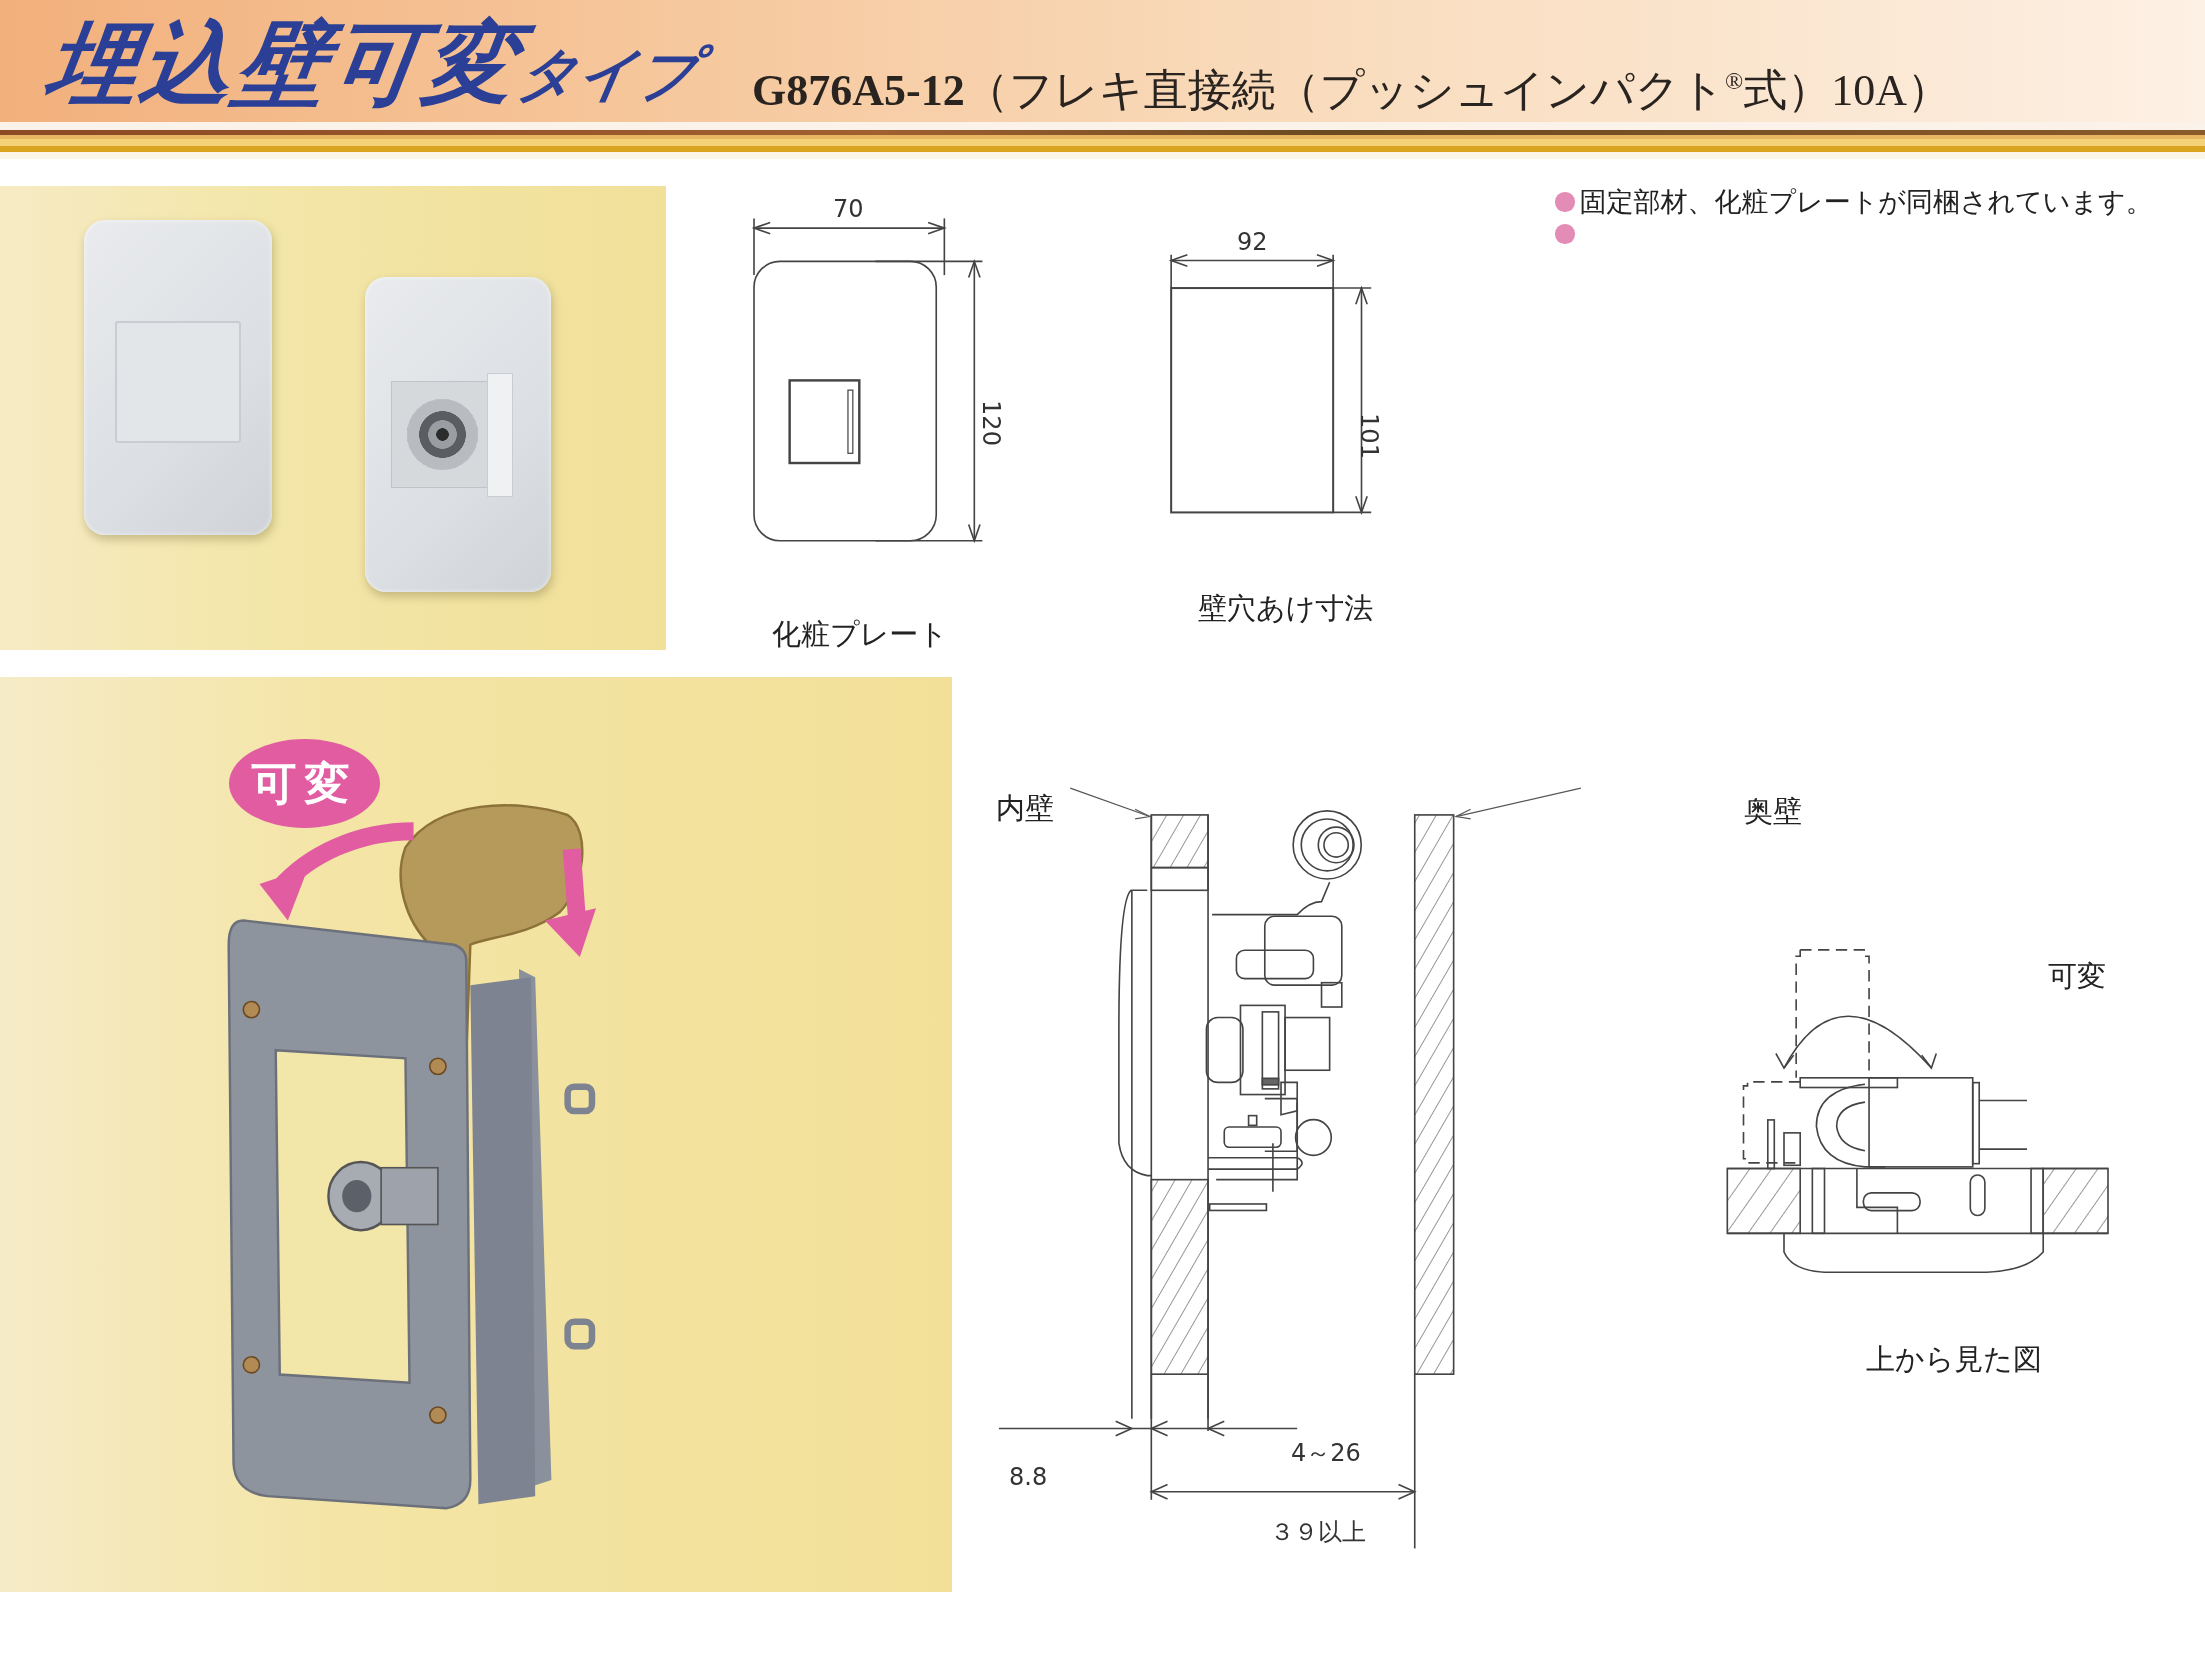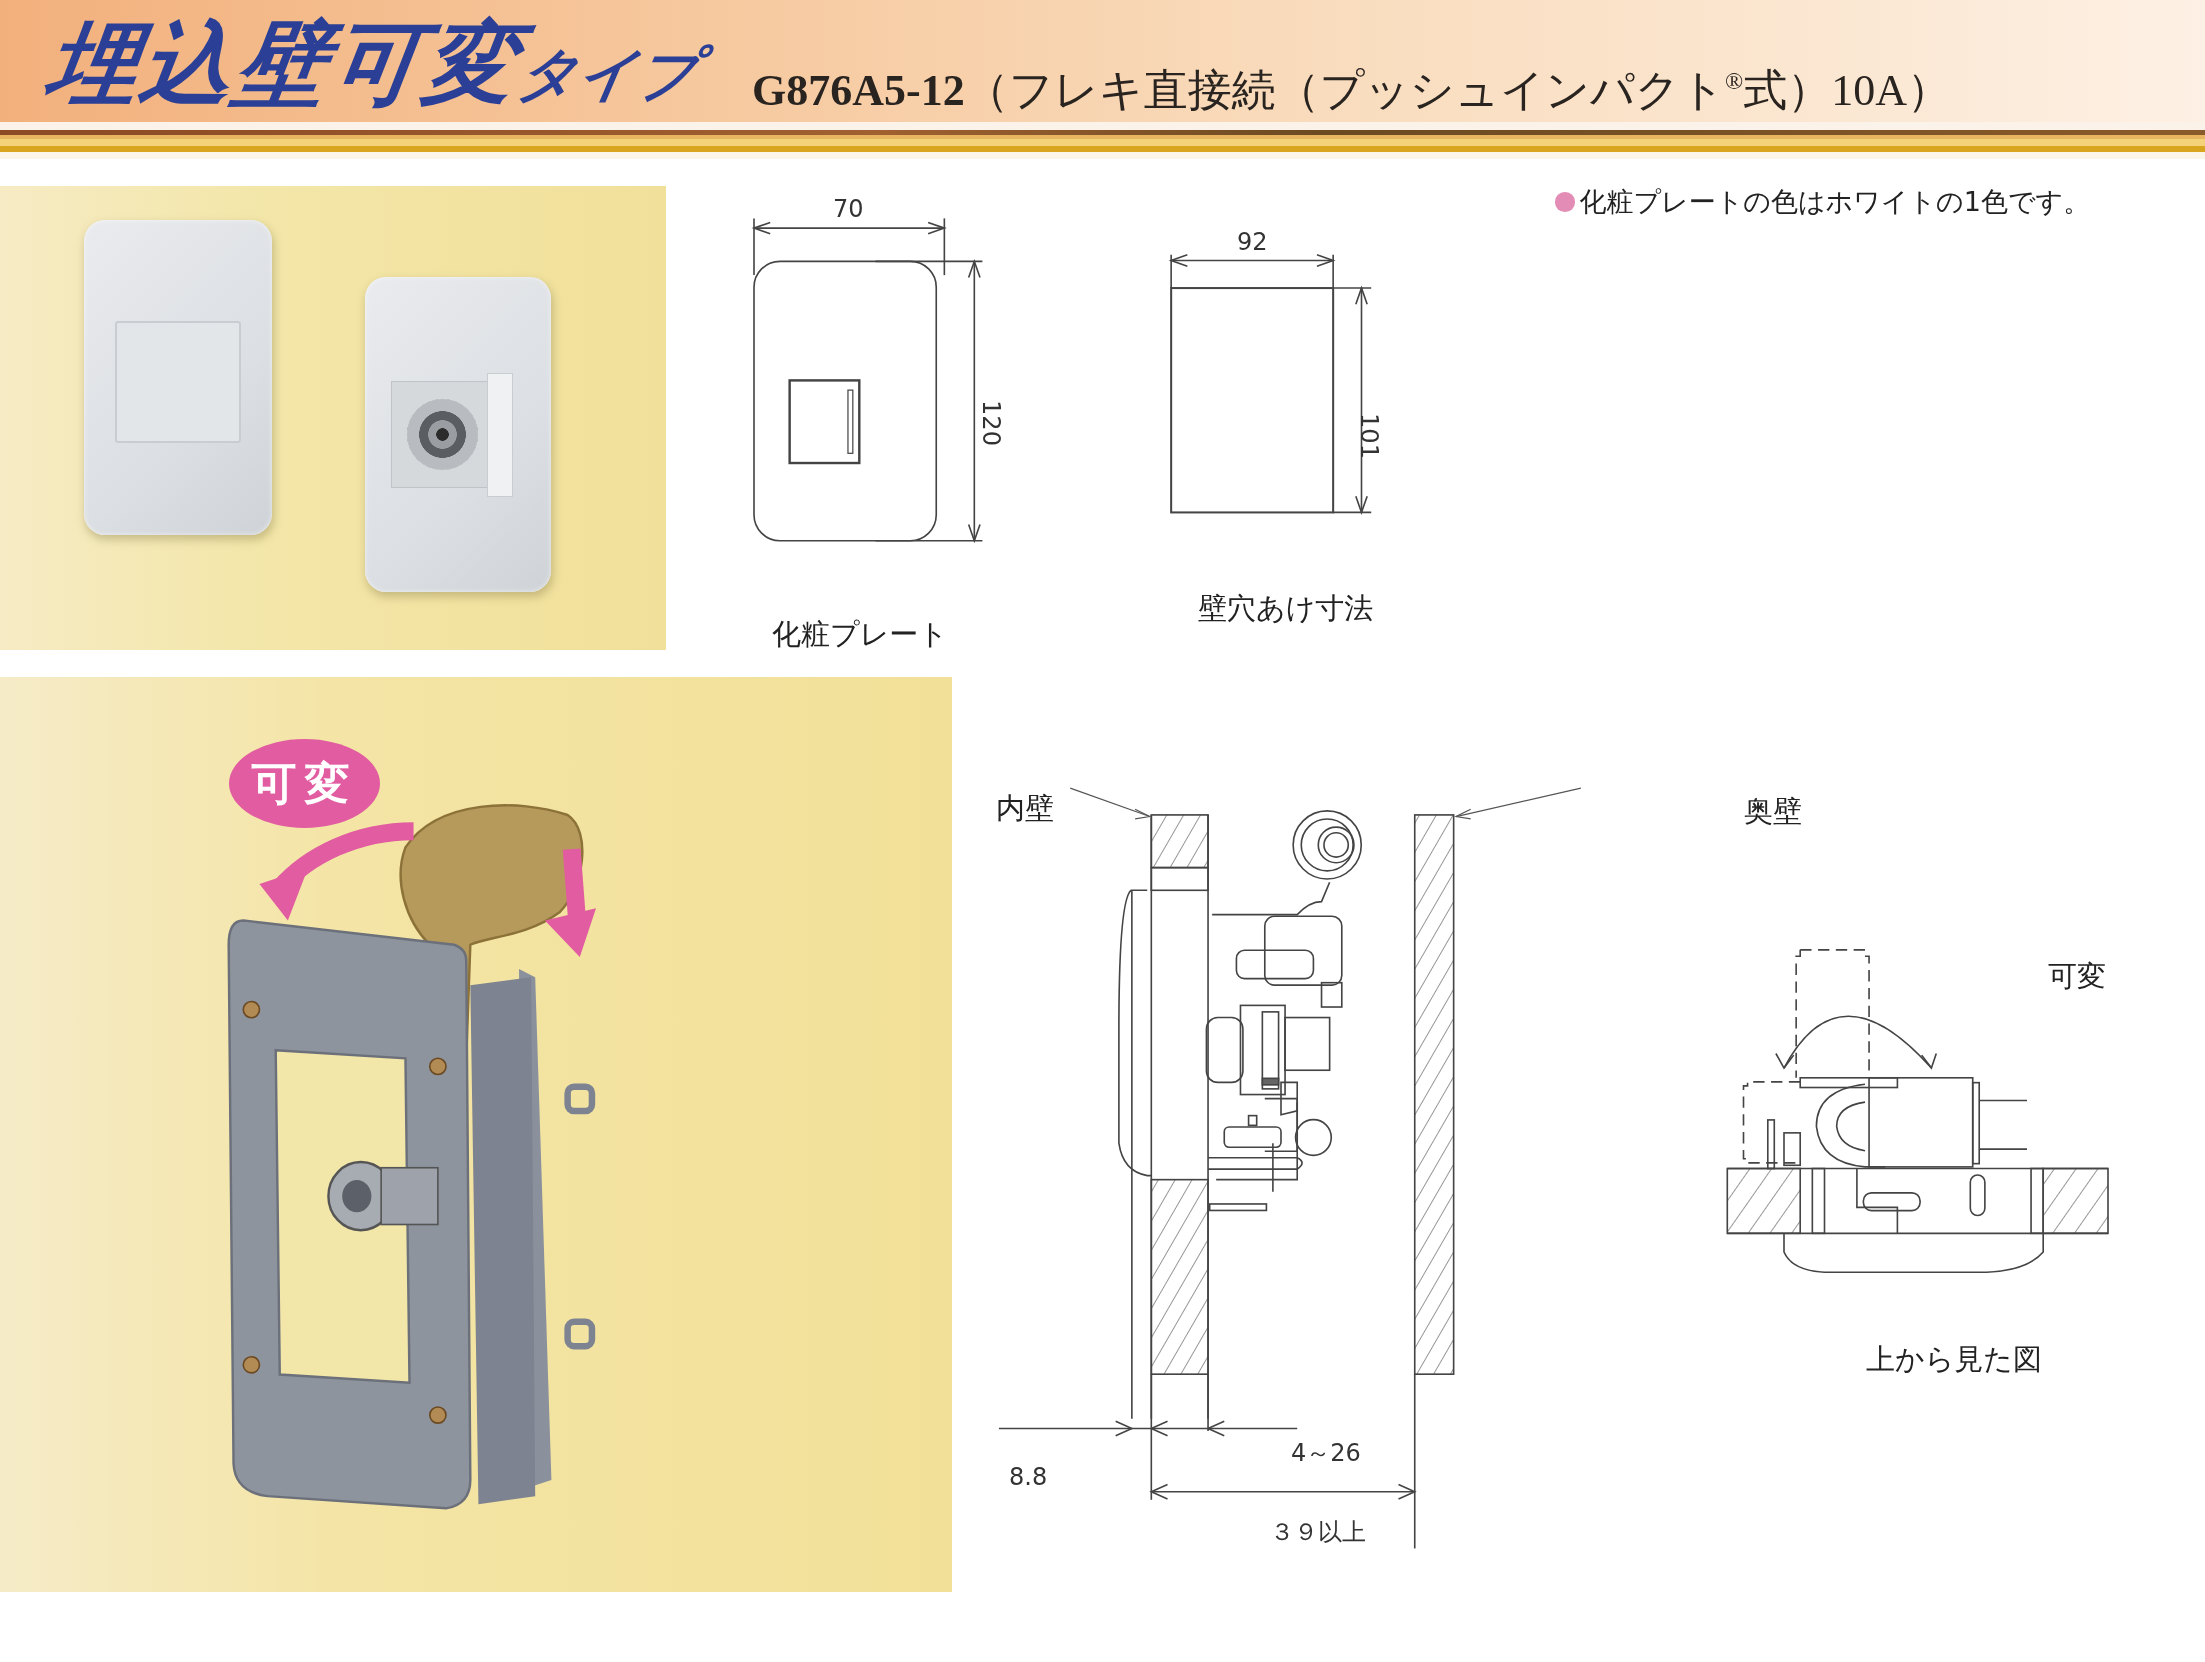--- a/index.html
+++ b/index.html
@@ -102,21 +102,24 @@
   <div class="abs plate" style="left:365px;top:91px;width:186px;height:315px;">
     <div class="abs" style="left:26px;top:104px;width:112px;height:105px;background:#d6d9dc;border:1.6px solid #c0c4c8;"></div>
     <div class="abs" style="left:122px;top:96px;width:24px;height:122px;background:#f0f1f3;border:1.6px solid #c9ccd0;"></div>
     <div class="abs" style="left:42px;top:122px;width:71px;height:71px;border-radius:50%;background:radial-gradient(circle,#2c2c2c 0 12%,#9a9ea3 13% 28%,#5a5e63 29% 46%,#b8bcc0 47% 70%,#7e8287 71% 100%);"></div>
   </div>
 </div>
 
 <div class="abs bullets">
   <div class="bullet">
       <span class="dot"></span>
-      <span>化粧プレートの色はホワイトの1色です。</span>
+      <span>固定部材、化粧プレートが同梱されています。</span>
+    </div>
+  <div class="bullet">
+      <span class="dot"></span>
     </div>
 </div>
 
 <svg class="abs" style="left:713px;top:186px;" width="730" height="486" viewBox="0 0 900 600">
   <g stroke="#444" stroke-width="2" fill="none">
 
     <rect x="50" y="93" width="225" height="345" rx="32" ry="32"></rect>
     <rect x="94" y="240" width="86" height="102" stroke-width="3"></rect>
     <rect x="166" y="252" width="6" height="78" stroke-width="1.5"></rect>
 

